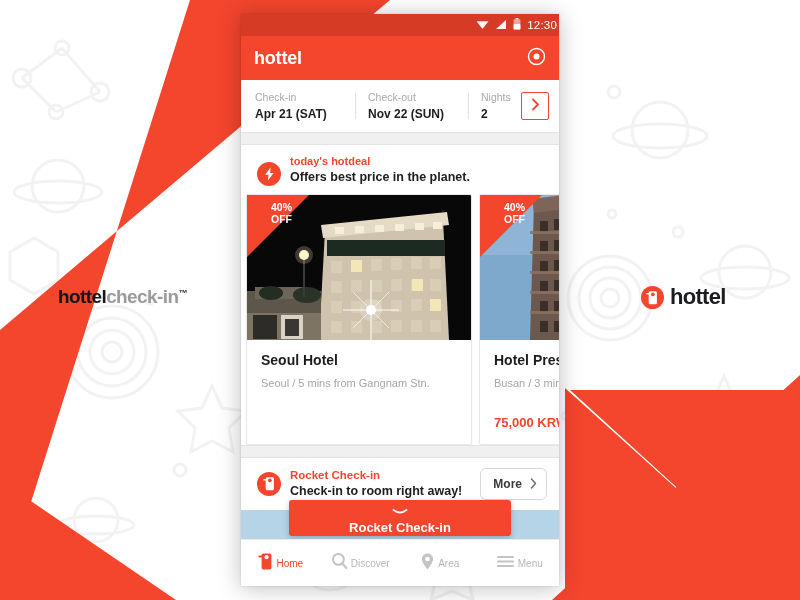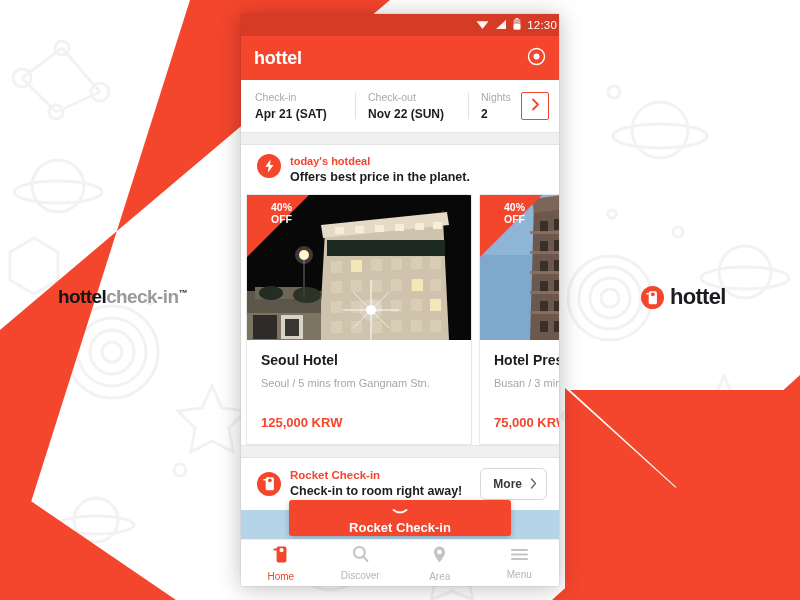--- a/index.html
+++ b/index.html
@@ -175,21 +175,21 @@
     height: 11px;
     background: #f0f0f0;
     border-top: 1px solid #e4e4e4;
     border-bottom: 1px solid #e4e4e4;
     flex: 0 0 auto;
   }
 
   
   #hotdeal-header {
     display: flex;
-    align-items: flex-start;
+    align-items: flex-end;
     gap: 9px;
     padding: 9px 0 8px 16px;
     background: #ffffff;
     flex: 0 0 auto;
   }
   .bolt-badge {
     width: 24px; height: 24px;
     border-radius: 50%;
     background: #F4452D;
     display: flex;
@@ -344,21 +344,21 @@
   #bottom-nav {
     height: 46px;
     background: #ffffff;
     border-top: 1px solid #ececec;
     display: flex;
     flex: 0 0 auto;
   }
   .nav-item {
     flex: 1 1 0;
     display: flex;
-    flex-direction: column;
+    flex-direction: row;
     align-items: center;
     justify-content: center;
     gap: 3px;
   }
   .nav-item .nav-label {
     font-size: 10px;
     color: #b5b5b5;
   }
   .nav-item.active .nav-label { color: #F4452D; }
 </style>
@@ -600,21 +600,20 @@
           <circle cx="124" cy="115" r="5" fill="#ffffff"></circle>
           <circle cx="124" cy="115" r="11" fill="#ffffff" opacity="0.2"></circle>
         </svg>
         <span class="badge-corner"></span>
         <span class="badge-text">40%
 OFF</span>
       </div>
       <div class="deal-info">
         <div class="di-name">Seoul Hotel</div>
         <div class="di-loc">Seoul / 5 mins from Gangnam Stn.</div>
-        <div class="di-price">125,000 KRW</div>
       </div>
     </div>
 
     <div class="deal-card">
       <div class="deal-photo">
         <svg width="224" height="145" viewBox="0 0 224 145" aria-hidden="true">
           <rect width="224" height="145" fill="#7fa9cc"></rect>
           <rect y="0" width="224" height="60" fill="#8fb5d6"></rect>
 
           <polygon points="54,8 104,0 110,145 50,145" fill="#6d584e"></polygon>

